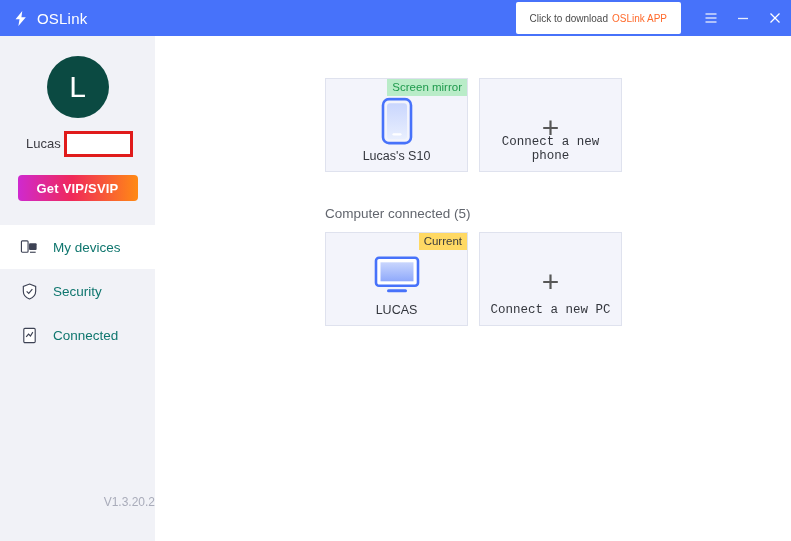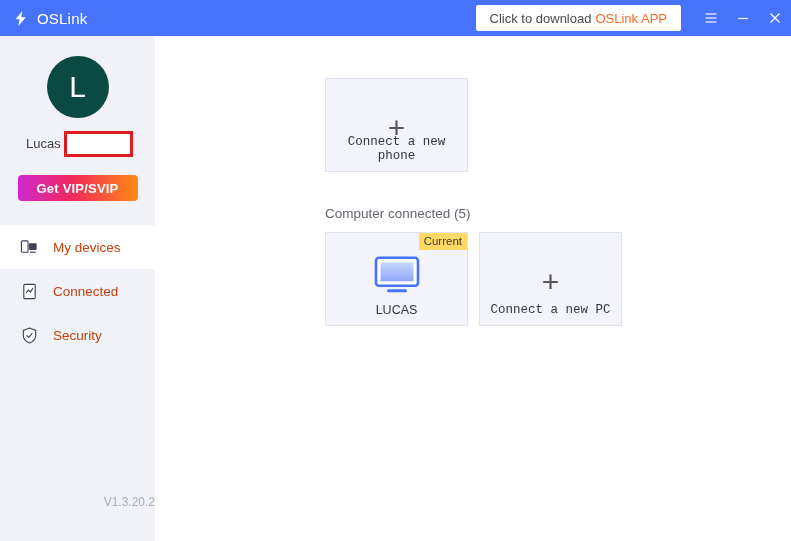--- a/index.html
+++ b/index.html
@@ -27,23 +27,23 @@
   .brand { display: flex; align-items: center; gap: 8px; }
   .bolt-icon { width: 17px; height: 17px; display: block; }
   .brand-name {
     color: #ffffff; font-size: 15px; letter-spacing: .2px;
   }
   .titlebar-right {
     margin-left: auto; display: flex; align-items: center; height: 100%;
   }
   .download-btn {
     background: #ffffff; border: none; border-radius: 2px;
-    height: 26px; padding: 0 14px;
+    height: 32px; padding: 0 14px;
     display: flex; align-items: center; gap: 4px;
-    font-size: 13px; color: #4a4a4a; cursor: pointer;
+    font-size: 10px; color: #4a4a4a; cursor: pointer;
     font-family: "Liberation Sans", sans-serif;
     white-space: nowrap;
   }
   .download-btn .accent { color: #ff6a2b; }
   .win-btns { display: flex; align-items: center; margin-left: 14px; }
   .win-btn {
     width: 32px; height: 36px;
     display: flex; align-items: center; justify-content: center;
     cursor: pointer;
   }
@@ -93,21 +93,21 @@
     color: #ffffff; font-size: 13px; font-weight: bold;
     letter-spacing: .2px;
     display: flex; align-items: center; justify-content: center;
     cursor: pointer;
     font-family: "Liberation Sans", sans-serif;
   }
   .nav { margin-top: 24px; }
   .nav-item {
     height: 44px; display: flex; align-items: center;
     padding-left: 20px; gap: 14px;
-    cursor: pointer; color: #c2410c; font-size: 13.5px;
+    cursor: pointer; color: #0f766e; font-size: 13.5px;
   }
   .nav-item.active { background: #ffffff; }
   .nav-icon { width: 19px; height: 19px; display: flex; align-items: center; justify-content: center; }
   .nav-icon svg { display: block; }
   .version {
     position: absolute; bottom: 32px; left: 0; width: 100%;
     text-align: right; font-size: 12px; color: #a9acba;
   }
 
   
@@ -221,48 +221,65 @@
               <rect x="9.5" y="5.5" width="8" height="7" rx="1" fill="#3d4254"></rect>
               <line x1="10.5" y1="15" x2="16.5" y2="15" stroke="#3d4254" stroke-width="1.2"></line>
             </svg>
           </span>
           <span>My devices</span>
         </div>
 
         <div class="nav-item">
           <span class="nav-icon">
             <svg width="19" height="19" viewBox="0 0 20 20">
-              <rect x="4" y="2.5" width="12" height="15" rx="1.2" fill="#ffffff" stroke="#3d4254" stroke-width="1.2"></rect>
-              <polyline points="6.5,11.5 9,8.5 11,10.5 13.5,6.5" fill="none" stroke="#3d4254" stroke-width="1.2"></polyline>
+              <path d="M10 2.2 L16.5 4.6 v5.1 c0 4.3 -3.6 7 -6.5 8.1 C7.1 16.7 3.5 14 3.5 9.7 V4.6 z" fill="#ffffff" stroke="#3d4254" stroke-width="1.2"></path>
+              <polyline points="7,9.8 9.2,12 13,7.6" fill="none" stroke="#3d4254" stroke-width="1.2"></polyline>
             </svg>
           </span>
-          <span>Connected</span>
+          <span>Security</span>
         </div>
 
         <div class="nav-item">
           <span class="nav-icon">
             <svg width="19" height="19" viewBox="0 0 20 20">
-              <path d="M10 2.2 L16.5 4.6 v5.1 c0 4.3 -3.6 7 -6.5 8.1 C7.1 16.7 3.5 14 3.5 9.7 V4.6 z" fill="#ffffff" stroke="#3d4254" stroke-width="1.2"></path>
-              <polyline points="7,9.8 9.2,12 13,7.6" fill="none" stroke="#3d4254" stroke-width="1.2"></polyline>
+              <rect x="4" y="2.5" width="12" height="15" rx="1.2" fill="#ffffff" stroke="#3d4254" stroke-width="1.2"></rect>
+              <polyline points="6.5,11.5 9,8.5 11,10.5 13.5,6.5" fill="none" stroke="#3d4254" stroke-width="1.2"></polyline>
             </svg>
           </span>
-          <span>Security</span>
+          <span>Connected</span>
         </div>
 
 
       </div>
 
       <div class="version">V1.3.20.2</div>
     </div>
 
     <div class="main">
 
       <div class="section">
         <div class="card-row">
 
+          <div class="card">
+            <span class="card-badge badge-mirror">Screen mirror</span>
+            <span class="card-icon">
+              <svg width="32" height="48" viewBox="0 0 32 48">
+                <rect x="2" y="2" width="28" height="44" rx="6" fill="none" stroke="#4772fa" stroke-width="2.6"></rect>
+                <defs>
+                    <linearGradient id="pg" x1="0" y1="0" x2="0" y2="1">
+                  <stop offset="0%" stop-color="#c9d6fd"></stop>
+                      <stop offset="100%" stop-color="#e9effe"></stop>
+                </linearGradient>
+                  </defs>
+                <rect x="6" y="6" width="20" height="36" rx="3" fill="url(#pg)"></rect>
+                <rect x="11.5" y="36" width="9" height="2.4" rx="1.2" fill="#ffffff"></rect>
+              </svg>
+            </span>
+            <span class="card-label">Lucas's S10</span>
+          </div>
 
           <div class="card add">
             <span class="plus">+</span>
             <span class="card-label">Connect a new phone</span>
           </div>
 
         </div>
       </div>
 
       <div class="section">

